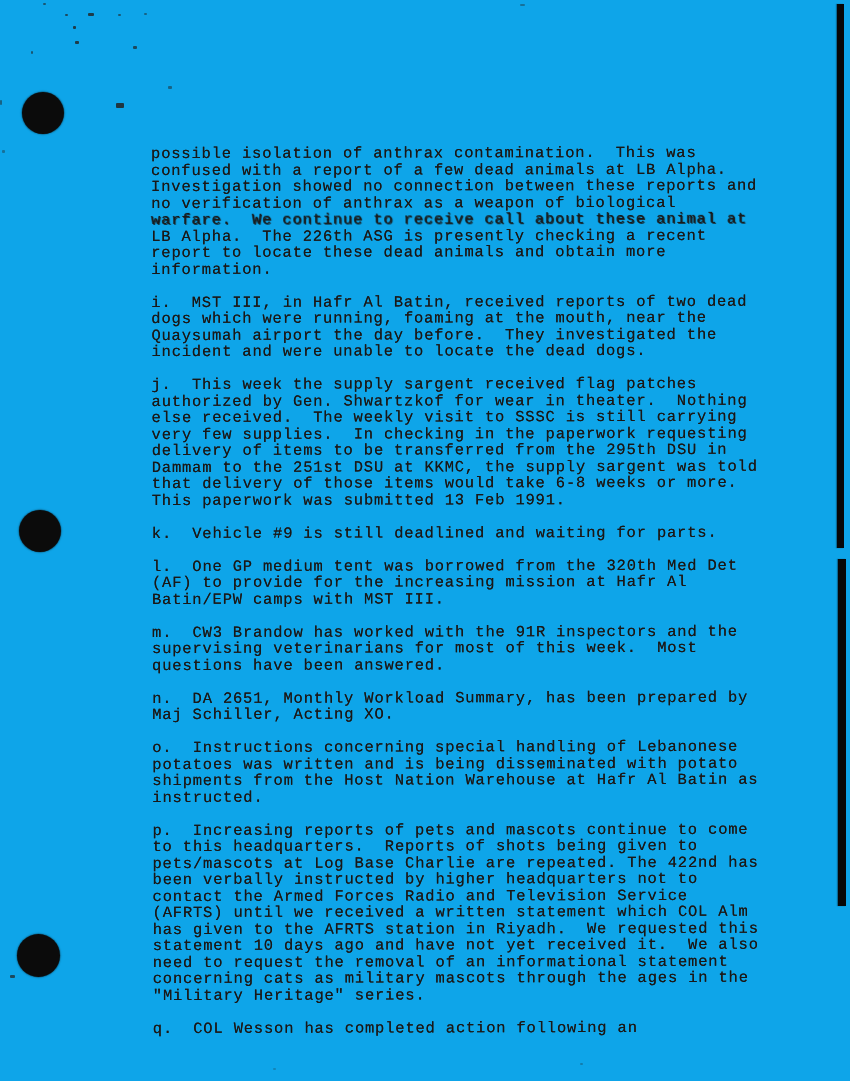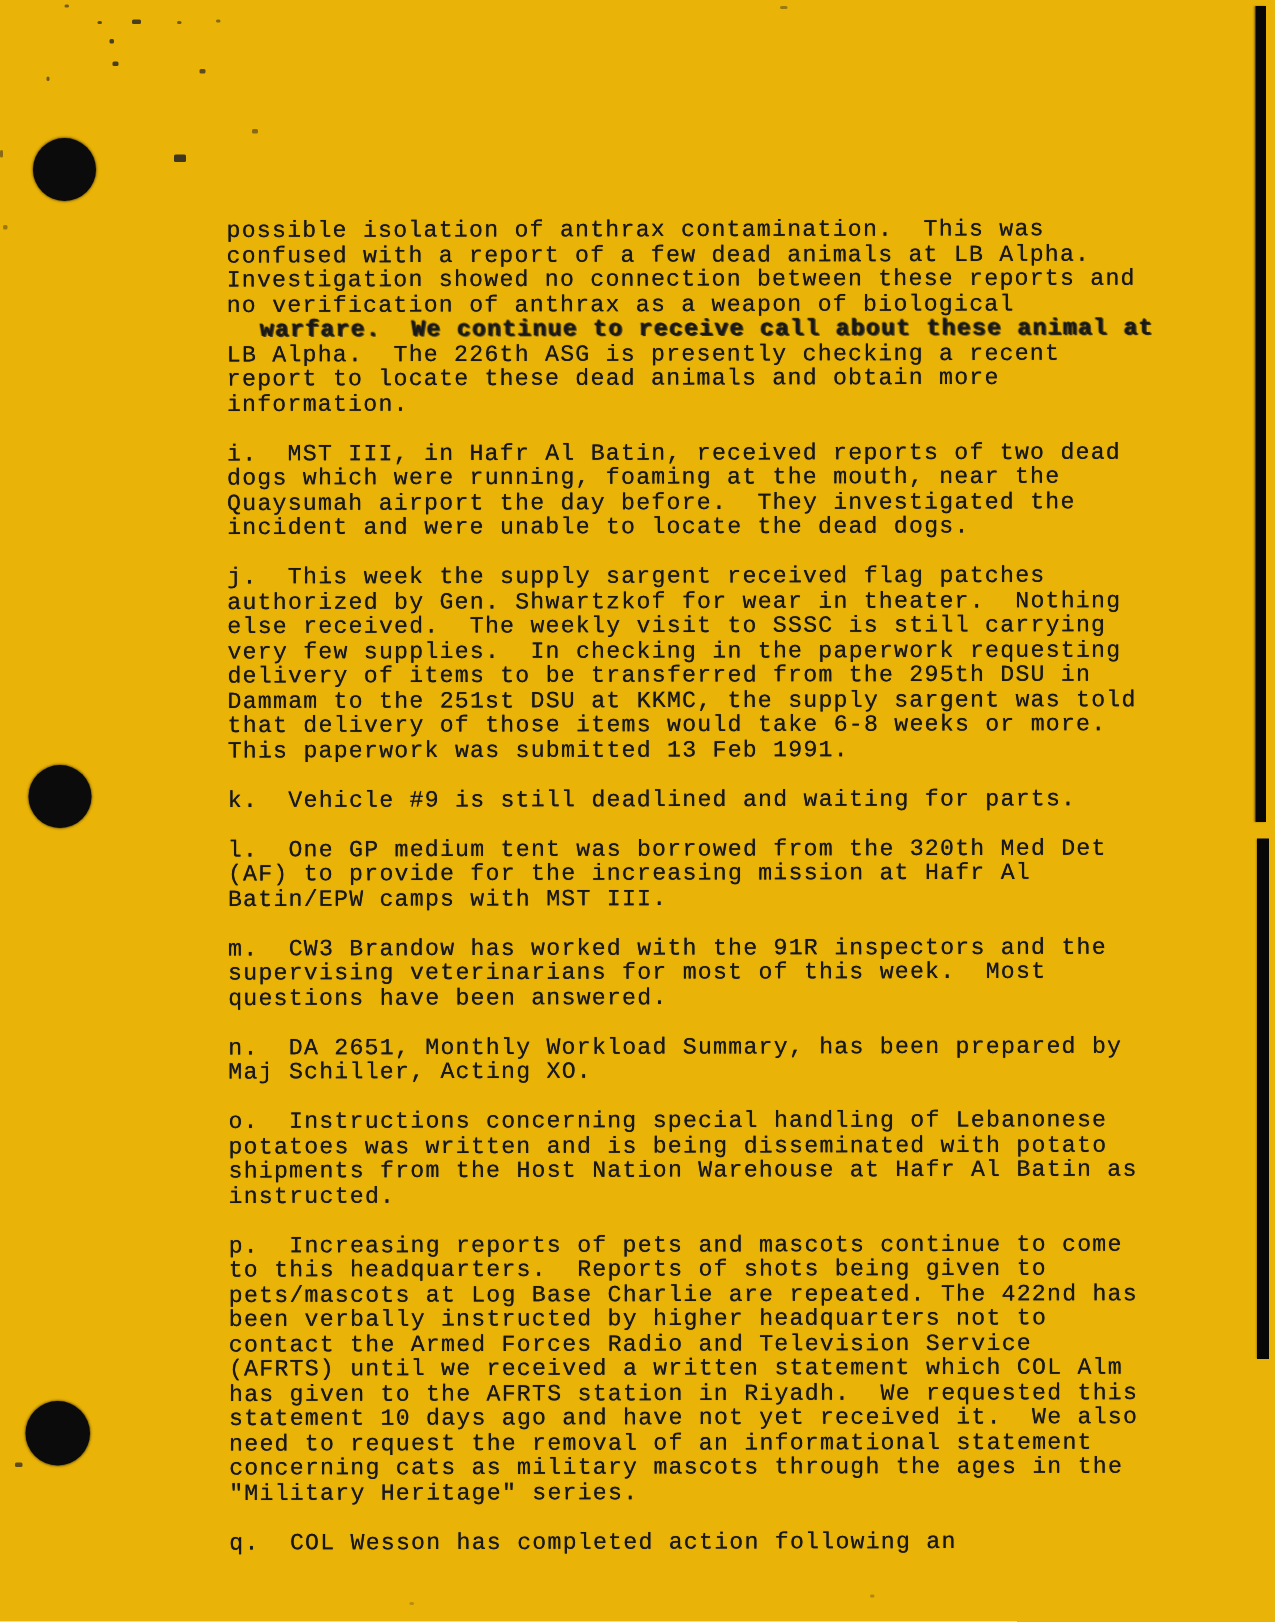--- a/index.html
+++ b/index.html
@@ -4,21 +4,21 @@
 <style>
   html, body {
     margin: 0;
     padding: 0;
     background: #ffffff;
   }
   .page {
     position: relative;
     width: 850px;
     height: 1081px;
-    background: #eab308;
+    background: #0ea5e9;
     overflow: hidden;
     font-family: "Liberation Mono", "DejaVu Sans Mono", monospace;
   }
   
   .doc-text {
     position: absolute;
     left: 151px;
     top: 146px;
     width: 640px;
     color: #181818;
@@ -28,24 +28,23 @@
     white-space: pre;
     text-shadow: 0 0 0.45px #2a2a2a;
     transform: rotate(-0.12deg);
     transform-origin: left top;
   }
   .paragraph { margin: 0 0 16.5px 0; }
   .paragraph:last-child { margin-bottom: 16px; }
   .line { height: 16.5px; }
   
   .line.overstruck {
-    font-weight: bold;
+    font-weight: normal;
     text-shadow: 0.8px 0.6px 0 rgba(25,25,25,0.85), -0.4px 0.2px 0 rgba(25,25,25,0.6);
     filter: blur(0.3px);
-    text-align: center;
   }
   
   .hole-punch {
     position: absolute;
     background: #0b0b0b;
     border-radius: 50%;
     box-shadow: 0 0 1.5px 0.5px rgba(10,10,10,0.55);
   }
   .hp1 { left: 22px; top: 92px;  width: 42px; height: 42px; }
   .hp2 { left: 19px; top: 510px; width: 42px; height: 42px; }

